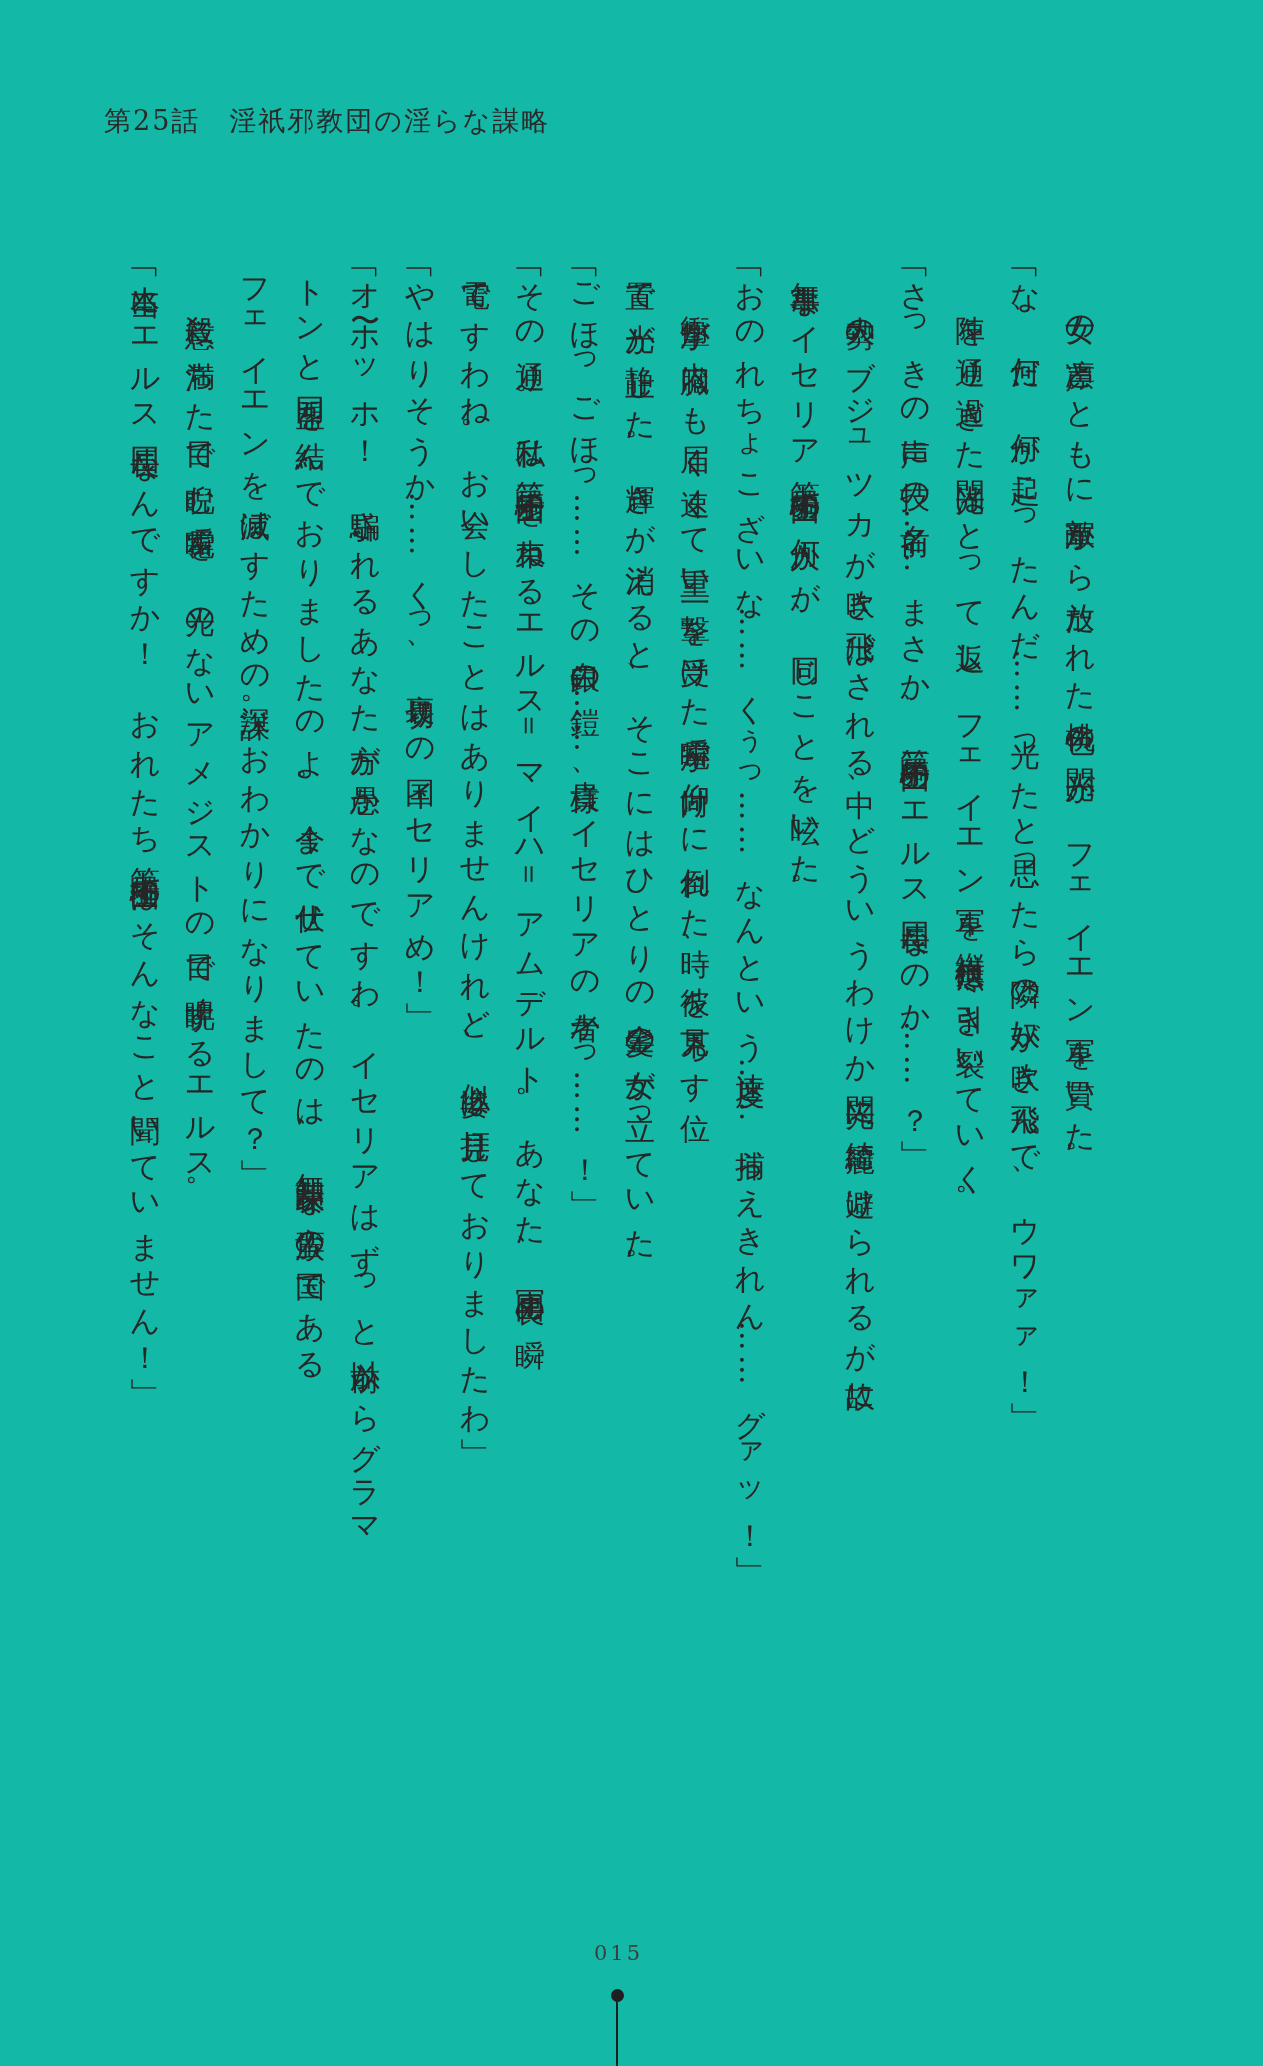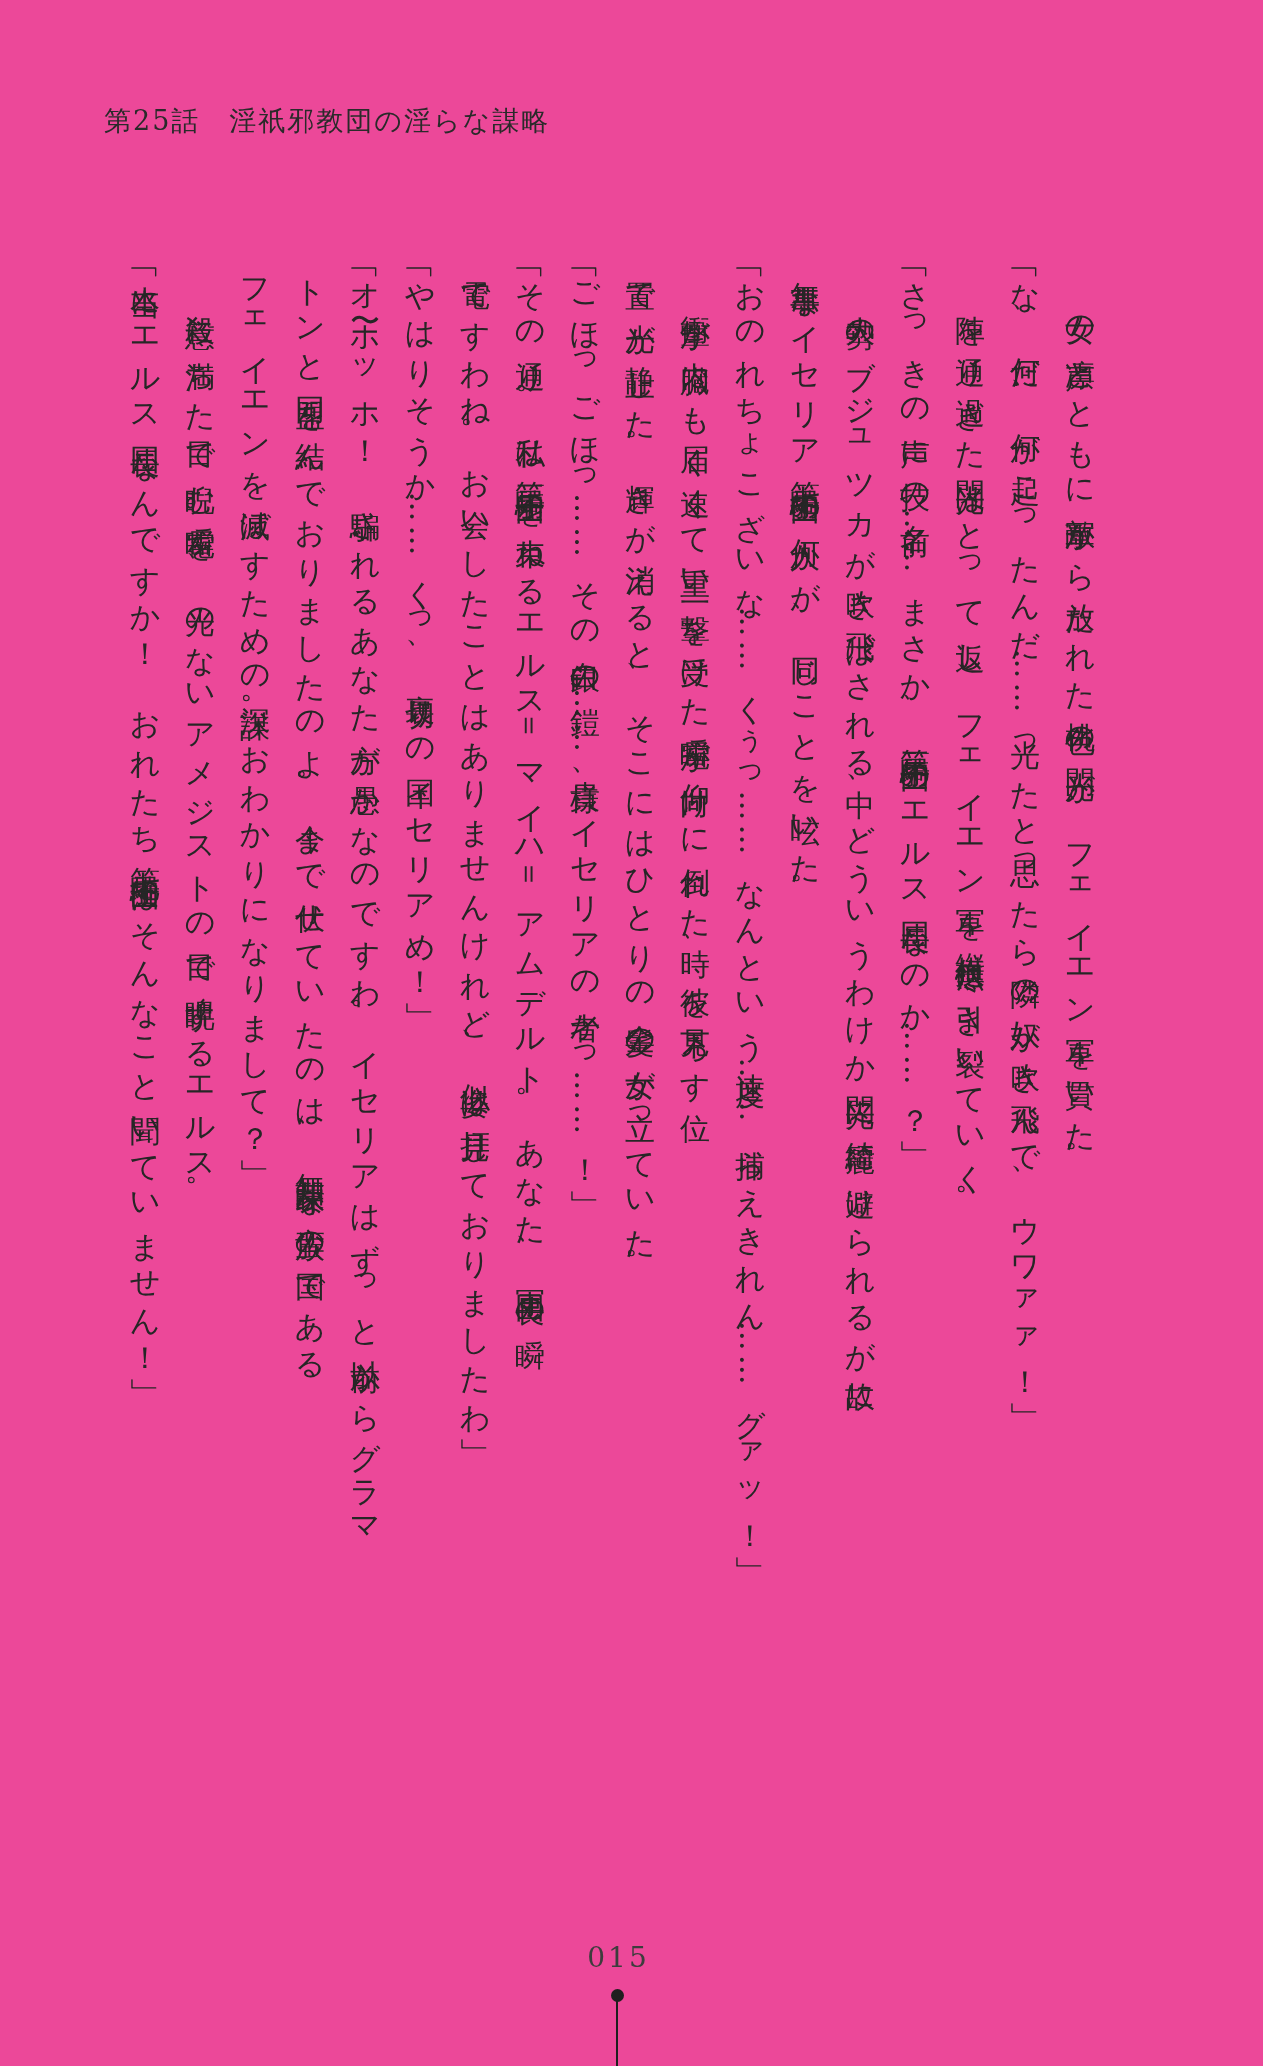--- a/index.html
+++ b/index.html
@@ -4,21 +4,21 @@
 <style>
   html, body {
     margin: 0;
     padding: 0;
     background: #ffffff;
   }
   .page {
     position: relative;
     width: 1263px;
     height: 2066px;
-    background: #ec4899;
+    background: #14b8a6;
     overflow: hidden;
     font-family: "DejaVu Serif", "Liberation Serif", serif;
     color: #262626;
   }
   .chapter-header {
     position: absolute;
     left: 104px;
     top: 103px;
     font-size: 27px;
     letter-spacing: 2px;
@@ -42,21 +42,21 @@
     padding: 0;
     line-height: 55px;
     white-space: pre;
   }
   .page-number {
     position: absolute;
     top: 1941px;
     left: 0;
     width: 1237px;
     text-align: center;
-    font-size: 28px;
+    font-size: 21px;
     letter-spacing: 3px;
     color: #3d3d3d;
   }
   .footer-dot {
     position: absolute;
     left: 611px;
     top: 1989px;
     width: 13px;
     height: 13px;
     border-radius: 50%;

